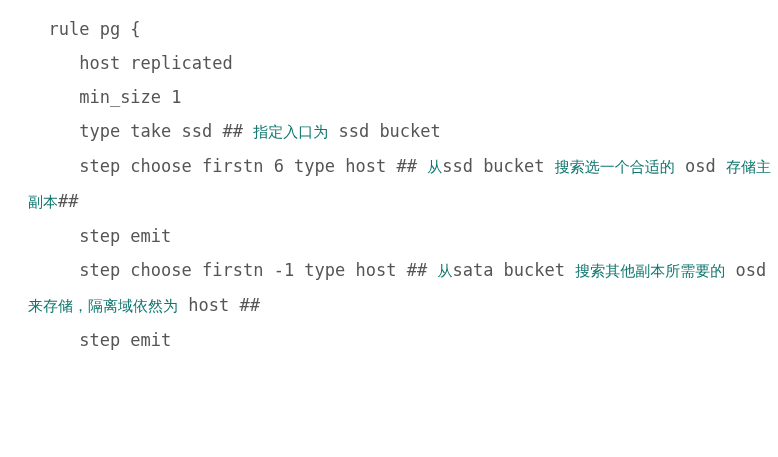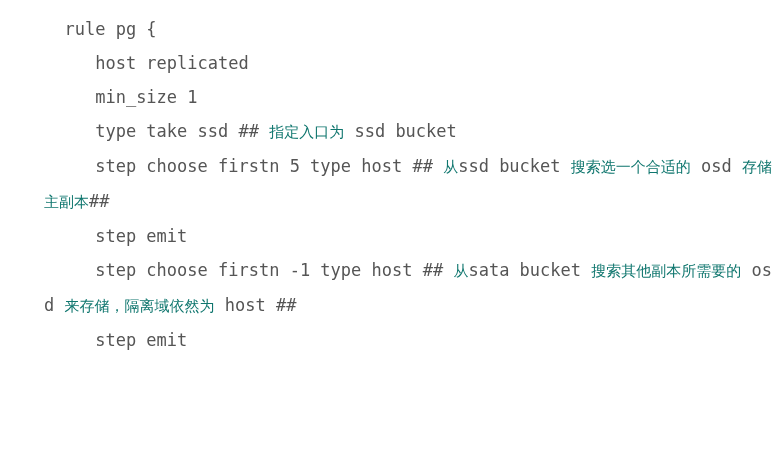--- a/index.html
+++ b/index.html
@@ -11,21 +11,21 @@
     width: 778px;
     height: 457px;
     overflow: hidden;
     font-family: "DejaVu Sans Mono", "Liberation Mono", monospace;
   }
 
   #code-block {
     box-sizing: border-box;
     width: 778px;
     height: 457px;
-    padding: 12px 0 0 16px;
+    padding: 12px 0 0 0;
     background: #ffffff;
   }
 
   .code-line {
     font-family: "DejaVu Sans Mono", "Liberation Mono", monospace;
     font-size: 17px;
     line-height: 34px;
     color: #555555;
     white-space: pre-wrap;
     word-break: break-all;
@@ -52,17 +52,17 @@
   }
 </style>
 </head>
 <body>
 
 <div id="code-block" style="background: rgb(255, 255, 255);">
     <div class="code-line" id="line-1"><span class="tok-code">  </span><span class="tok-code">rule pg {</span></div>
     <div class="code-line" id="line-3"><span class="tok-code">     </span><span class="tok-code">host replicated</span></div>
     <div class="code-line" id="line-4"><span class="tok-code">     </span><span class="tok-code">min_size 1</span></div>
     <div class="code-line" id="line-6"><span class="tok-code">     </span><span class="tok-code">type take ssd </span><span class="tok-hash">## </span><span class="tok-comment">指定入口为</span><span class="tok-code"> ssd bucket</span></div>
-    <div class="code-line" id="line-7"><span class="tok-code">     </span><span class="tok-code">step choose firstn 5 type host </span><span class="tok-hash">## </span><span class="tok-comment">从</span><span class="tok-code">ssd bucket </span><span class="tok-comment">搜索选一个合适的</span><span class="tok-code"> osd </span><span class="tok-comment">存储主副本</span><span class="tok-hash">##</span></div>
+    <div class="code-line" id="line-7"><span class="tok-code">     </span><span class="tok-code">step choose firstn 6 type host </span><span class="tok-hash">## </span><span class="tok-comment">从</span><span class="tok-code">ssd bucket </span><span class="tok-comment">搜索选一个合适的</span><span class="tok-code"> osd </span><span class="tok-comment">存储主副本</span><span class="tok-hash">##</span></div>
     <div class="code-line" id="line-8"><span class="tok-code">     </span><span class="tok-code">step emit</span></div>
     <div class="code-line" id="line-10"><span class="tok-code">     </span><span class="tok-code">step choose firstn -1 type host </span><span class="tok-hash">## </span><span class="tok-comment">从</span><span class="tok-code">sata bucket </span><span class="tok-comment">搜索其他副本所需要的</span><span class="tok-code"> osd </span><span class="tok-comment">来存储，隔离域依然为</span><span class="tok-code"> host </span><span class="tok-hash">##</span></div>
     <div class="code-line" id="line-11"><span class="tok-code">     </span><span class="tok-code">step emit</span></div>
   </div>
 
 </body></html>

